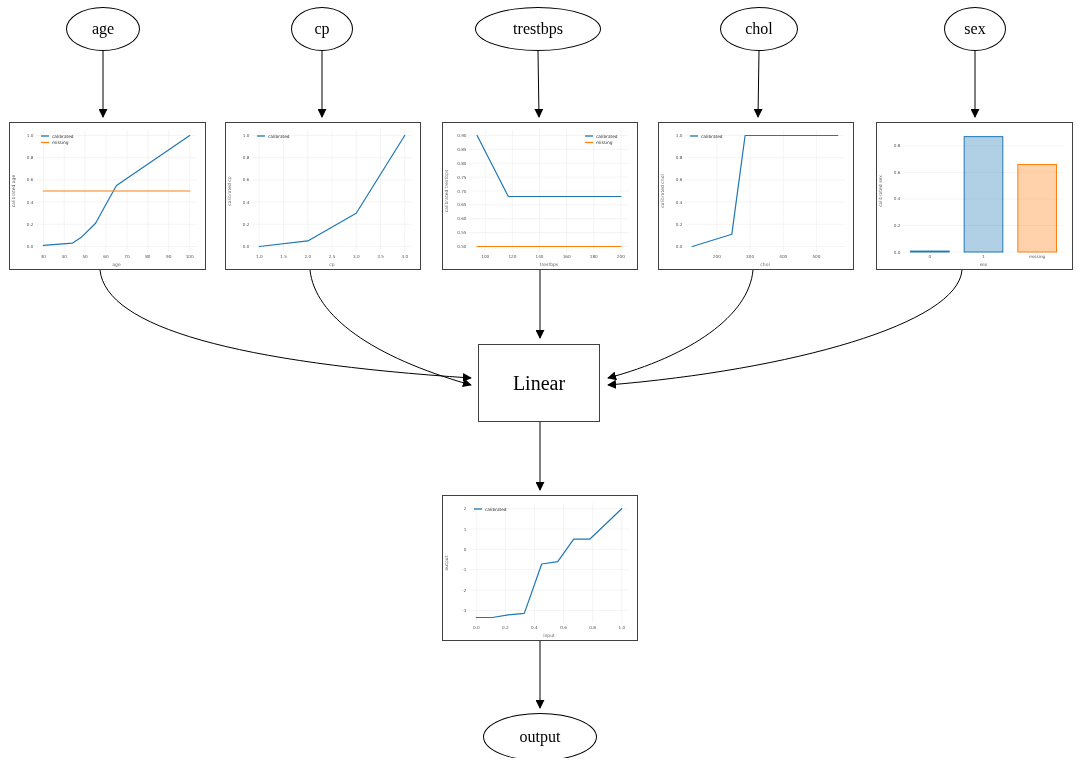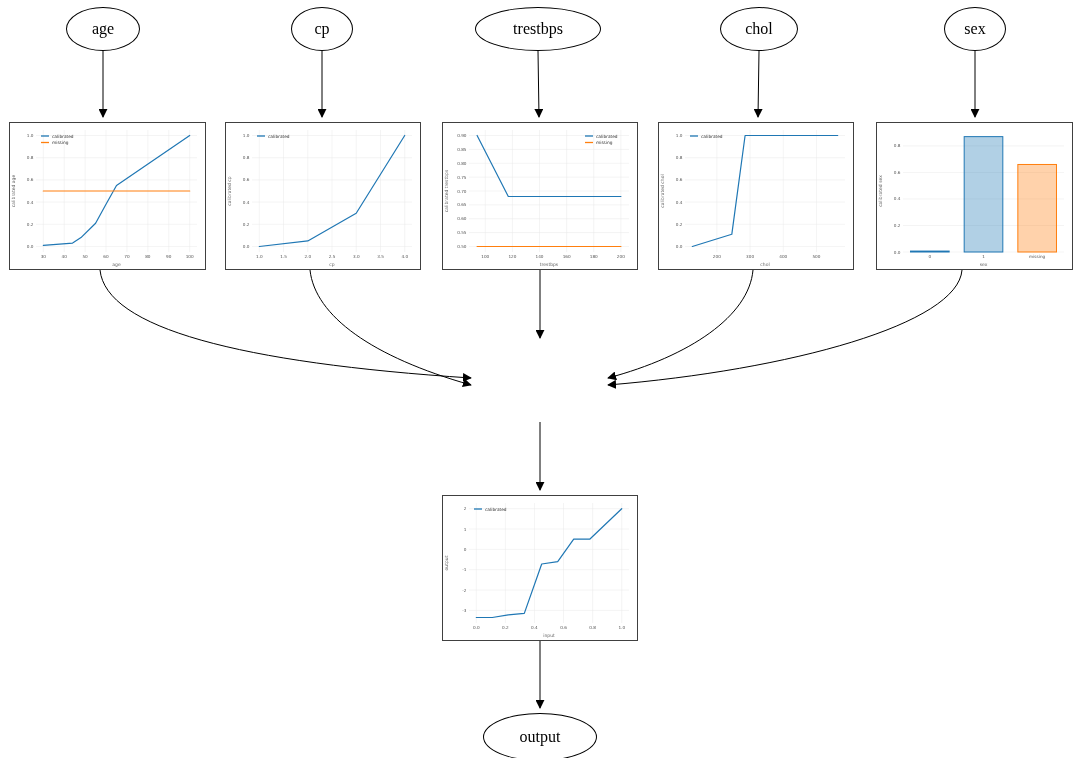--- a/index.html
+++ b/index.html
@@ -234,20 +234,23 @@
         <text x="106.5" y="135" text-anchor="middle" font-size="4.2" fill="#555">1</text>
         <text x="160.16666666666669" y="135" text-anchor="middle" font-size="4.2" fill="#555">missing</text>
         <rect x="33.513333333333335" y="128.07173913043476" width="38.63999999999999" height="0.9282608695652357" fill="rgba(31,119,180,0.35)" stroke="#1f77b4" stroke-width="1"></rect>
         <rect x="87.18" y="13.630434782608702" width="38.63999999999999" height="115.3695652173913" fill="rgba(31,119,180,0.35)" stroke="#1f77b4" stroke-width="1"></rect>
         <rect x="140.8466666666667" y="41.47826086956521" width="38.63999999999999" height="87.52173913043478" fill="rgba(255,127,14,0.35)" stroke="#ff7f0e" stroke-width="1"></rect>
         <text x="106.5" y="143" text-anchor="middle" font-size="4.5" fill="#666">sex</text>
         <text text-anchor="middle" font-size="4.5" fill="#666" transform="translate(5,68) rotate(-90)">calibrated sex</text>
       </svg>
   </div>
 
+  <div class="node-box" style="left:478px;top:344px;width:122px;height:78px;">
+    <span>Linear</span>
+  </div>
 
   <div class="plot-node" style="left:442px;top:495px;width:196px;height:146px;">
     <svg class="chart" width="194" height="144">
         <rect x="26" y="7" width="160" height="120" fill="#ffffff"></rect>
         <line x1="26" y1="114.38983050847456" x2="186" y2="114.38983050847456" stroke="#e8e8e8" stroke-width="0.5"></line>
         <line x1="26" y1="94.0508474576271" x2="186" y2="94.0508474576271" stroke="#e8e8e8" stroke-width="0.5"></line>
         <line x1="26" y1="73.71186440677965" x2="186" y2="73.71186440677965" stroke="#e8e8e8" stroke-width="0.5"></line>
         <line x1="26" y1="53.3728813559322" x2="186" y2="53.3728813559322" stroke="#e8e8e8" stroke-width="0.5"></line>
         <line x1="26" y1="33.03389830508474" x2="186" y2="33.03389830508474" stroke="#e8e8e8" stroke-width="0.5"></line>
         <line x1="26" y1="12.694915254237284" x2="186" y2="12.694915254237284" stroke="#e8e8e8" stroke-width="0.5"></line>

